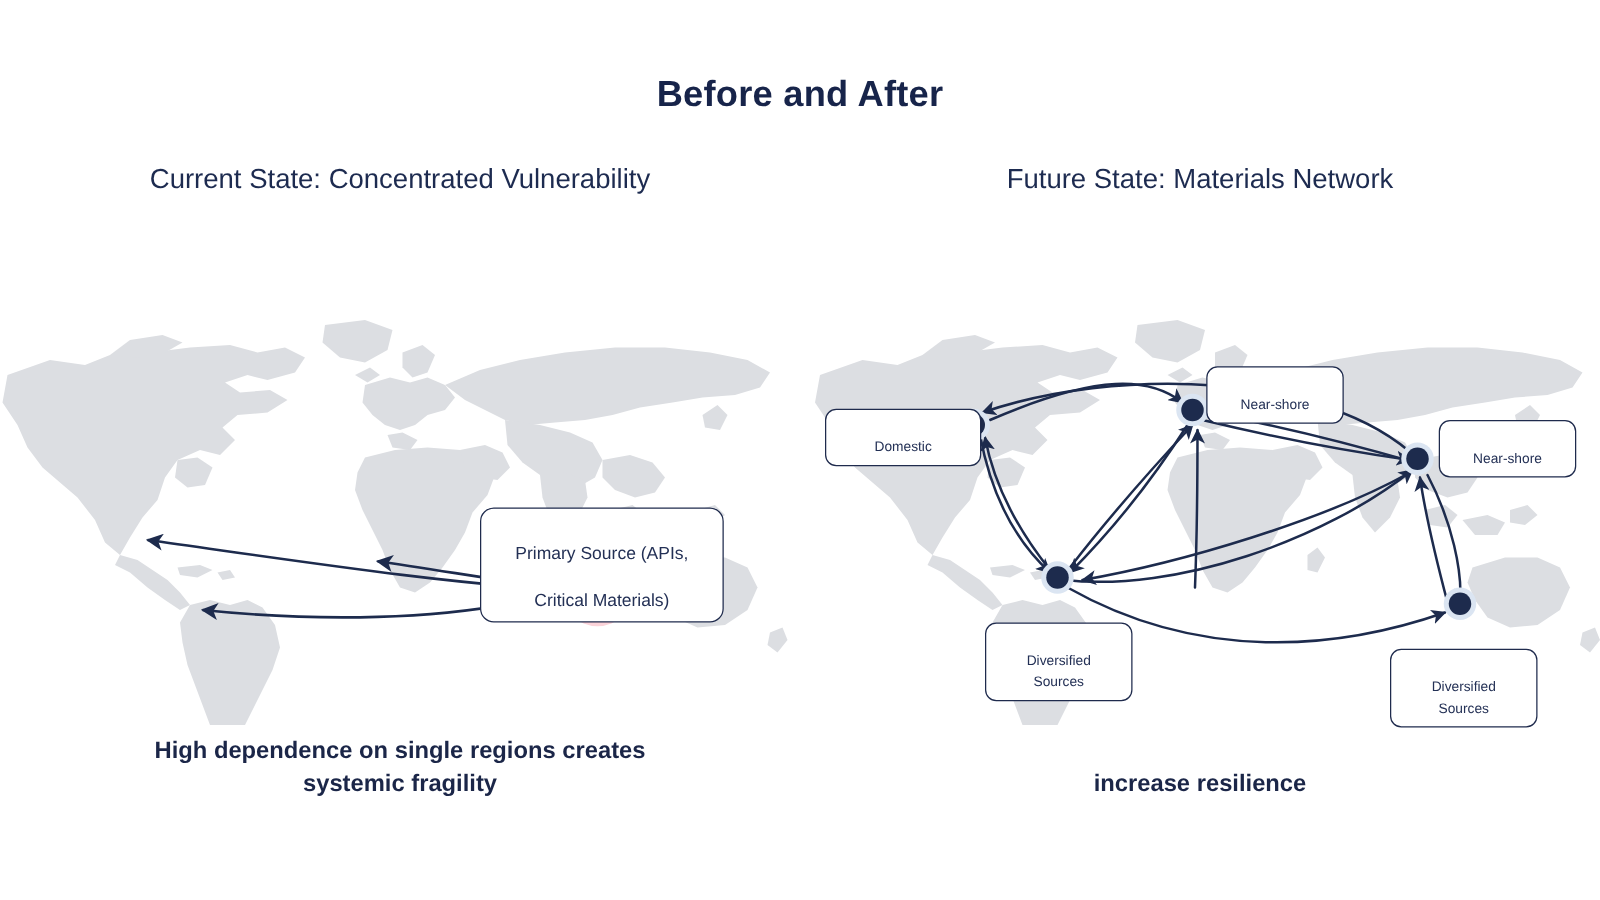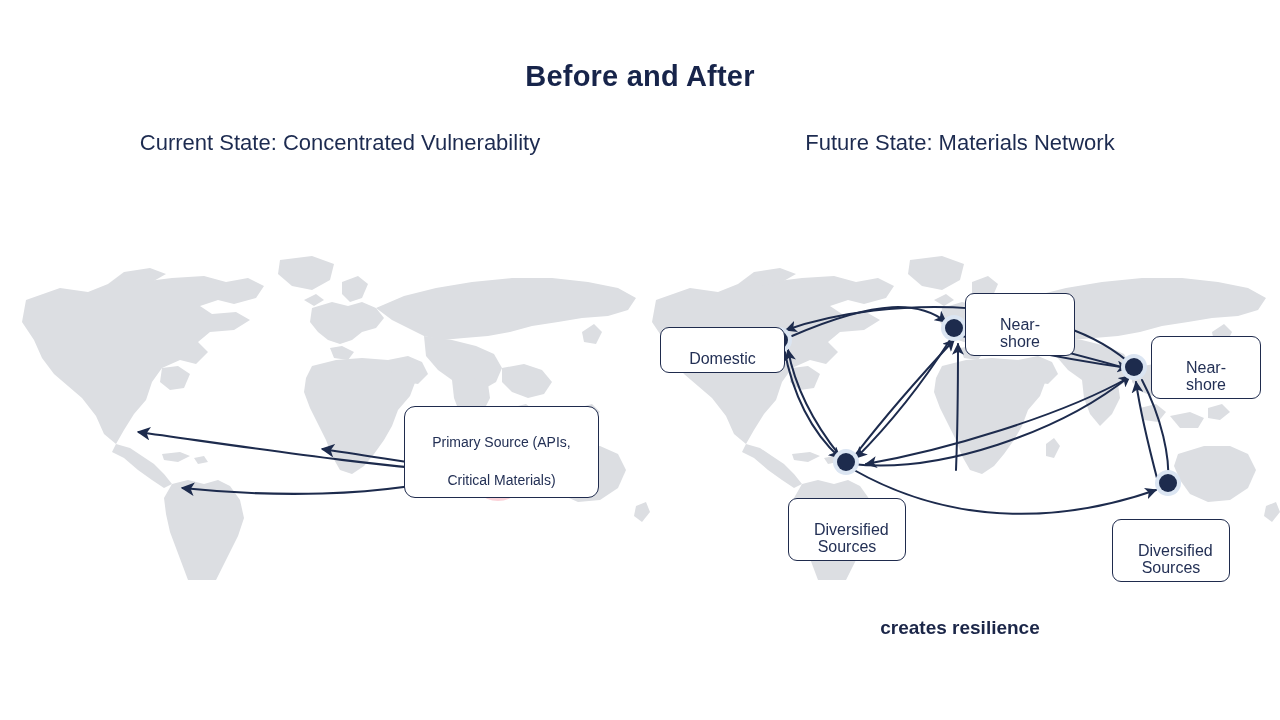--- a/index.html
+++ b/index.html
@@ -18,21 +18,21 @@
     top:60px;left:0;width:1280px;
     text-align:center;
     font-size:29px;
     font-weight:bold;
     letter-spacing:.2px;
     color:#172murky;
     color:#17244a;
   }
 
   .panel{position:absolute;top:120px;width:640px;height:600px;}
-  .panel.left{left:0;margin-left:20px;}
+  .panel.left{left:0;}
   .panel.right{left:640px;}
 
   .subtitle{
     position:absolute;top:10px;left:0;width:640px;
     text-align:center;
     font-size:22px;
     font-weight:normal;
     color:#1d2b50;
     white-space:nowrap;
   }
@@ -50,21 +50,21 @@
     color:#1b2648;
   }
 
   
   .chip{
     position:absolute;
     background:#ffffff;
     border:1.4px solid #1f2b4d;
     border-radius:9px;
     color:#233055;
-    font-size:16px;
+    font-size:11px;
     line-height:17px;
     text-align:center;
     padding:5px 25px;
     white-space:pre-line;
     box-sizing:border-box;
   }
   .chip.big{
     font-size:14px;
     line-height:19px;
     padding:7px 20px;
@@ -148,20 +148,24 @@
           <circle cx="478" cy="252" r="13" fill="#e8455e"></circle>
         </g>
       </svg>
     </div>
 
     <div class="chip big" style="left:384px;top:286px;width:195px;">
       <span>Primary Source (APIs,</span><br>
       <span>Critical Materials)</span>
     </div>
 
+    <div class="caption">
+      <span>High dependence on single regions creates</span><br>
+      <span>systemic fragility</span>
+    </div>
   </div>
 
   <div class="panel right">
 
     <div class="subtitle">Future State:  Materials Network</div>
 
     <div class="mapwrap">
       <svg viewBox="0 0 640 360" xmlns="http://www.w3.org/2000/svg">
         <defs>
           <marker id="arrowR" viewBox="0 0 10 10" refX="9" refY="5" markerWidth="6" markerHeight="6" orient="auto-start-reverse">
@@ -232,17 +236,17 @@
 Sources</span>
     </div>
 
     <div class="chip" style="left:472px;top:399px;width:118px;">
       <span>Diversified
 Sources</span>
     </div>
 
     <div class="caption">
       <br>
-      <span>creates resilience</span>
+      <span>increase resilience</span>
     </div>
   </div>
 
 </div>
 
 </body></html>

